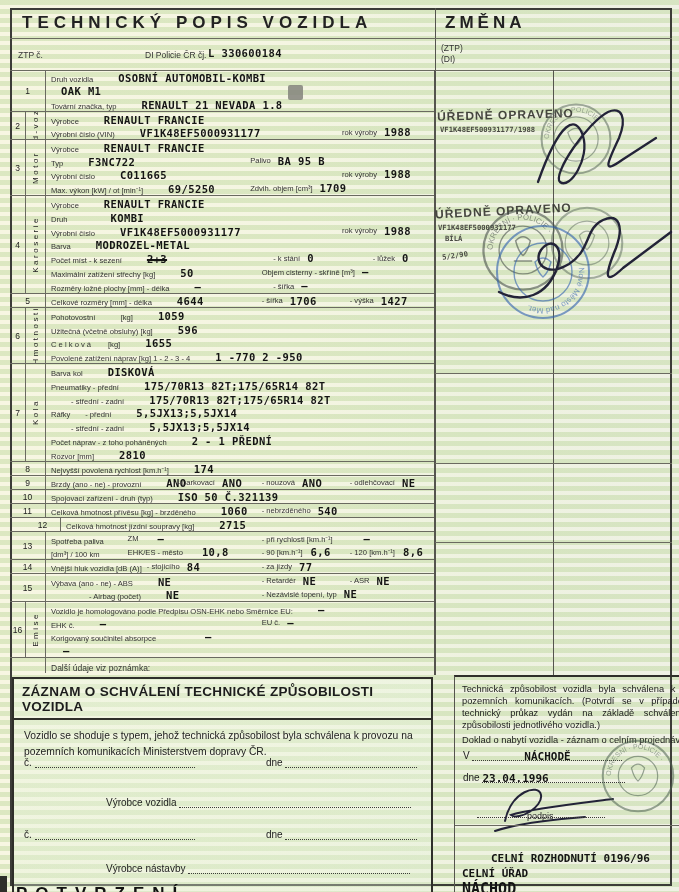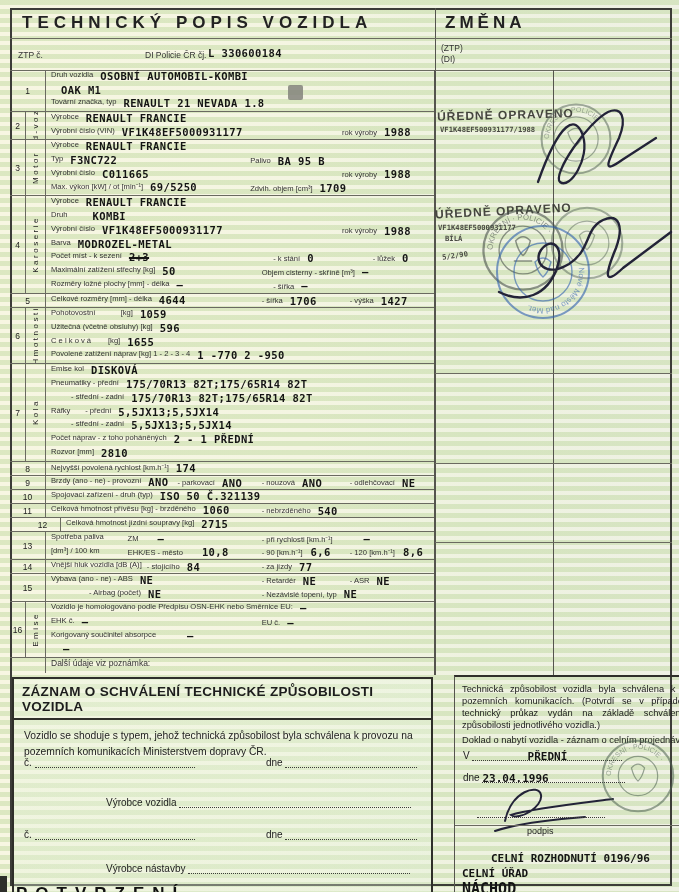--- a/index.html
+++ b/index.html
@@ -19,21 +19,21 @@
   .val{font-family:"DejaVu Sans Mono","Liberation Mono",monospace;font-weight:bold;font-size:10.5px;color:#141414;letter-spacing:.4px;}
 
   
   .ltable{position:absolute;left:10px;top:70px;width:425px;height:605px;box-sizing:border-box;border-right:1px solid #55554e;}
   .sec{display:flex;box-sizing:border-box;border-bottom:1px solid #6a6a60;}
   .ncell{width:16px;box-sizing:border-box;border-right:1px solid #6a6a60;display:flex;align-items:center;justify-content:center;font-size:8.5px;color:#222;}
   .ncell.wide{width:36px;}
   .vcell{width:20px;box-sizing:border-box;border-right:1px solid #6a6a60;display:flex;align-items:center;justify-content:center;overflow:hidden;}
   .vtext{writing-mode:vertical-rl;transform:rotate(180deg);font-size:8px;letter-spacing:2.5px;color:#222;white-space:nowrap;}
   .cnt{flex:1;display:flex;flex-direction:column;padding:0 0 0 5px;min-width:0;}
-  .ln{position:relative;display:flex;align-items:flex-start;flex:1;white-space:nowrap;}
+  .ln{position:relative;display:flex;align-items:flex-end;flex:1;white-space:nowrap;gap:18px;}
   .lab{font-size:7.6px;color:#333;margin-right:7px;white-space:pre;}
   .grp{position:absolute;top:0;height:100%;display:flex;align-items:center;white-space:nowrap;}
   .l20{left:20%}.l25{left:25%}.l33{left:33%}.l52{left:52%}.l55{left:55%}.l58{left:58%}.l76{left:76%}.l78{left:78%}.l84{left:84%}
   .ind1{margin-left:20px}.ind38{margin-left:38px}
   .m10{margin-left:10px}.m18{margin-left:18px}.m12{margin-left:12px}
   .gap{margin-left:24px}.tv{margin-left:1px}
   .st{text-decoration:line-through;text-decoration-thickness:2px;}
 
   
   .rarea{position:absolute;left:435px;top:70px;width:237px;height:605px;}
@@ -251,21 +251,21 @@
     </div>
   </div>
 
   <div class="sec" style="height:98px;">
     <div class="ncell">7</div>
     <div class="vcell">
         <span class="vtext">Kola</span>
       </div>
     <div class="cnt">
       <div class="ln">
-          <span class="lab">Emise kol</span>
+          <span class="lab">Barva kol</span>
           <span class="val">DISKOVÁ</span>
         </div>
       <div class="ln">
           <span class="lab">Pneumatiky - přední</span>
           <span class="val">175/70R13 82T;175/65R14 82T</span>
         </div>
       <div class="ln">
           <span class="lab ind1">- střední - zadní</span>
           <span class="val">175/70R13 82T;175/65R14 82T</span>
         </div>
@@ -549,31 +549,31 @@
     <span>Výrobce nástavby</span>
     <span class="dots" style="width:222px;"></span>
   </div>
 </div>
 <div class="cutoff">POTVRZENÍ</div>
 
 <div class="br-box">
   <div class="br-para">Technická způsobilost vozidla byla schválena k provozu na pozemních komunikacích. (Potvrdí se v případech, kdy je technický průkaz vydán na základě schválení technické způsobilosti jednotlivého vozidla.)</div>
   <div class="formrow" style="left:8px;top:73px;">
     <span>V</span>
-    <span class="dots" style="width:150px;text-align:center;"><span class="mono-b" style="font-size:11px;">PŘEDNÍ</span></span>
+    <span class="dots" style="width:150px;text-align:center;"><span class="mono-b" style="font-size:11px;">NÁCHODĚ</span></span>
   </div>
   <div class="formrow" style="left:8px;top:95px;">
     <span>dne</span>
     <span class="dots" style="width:143px;text-align:left;"><span class="mono-b" style="font-size:11px;">23.04.1996</span></span>
   </div>
   <svg class="sig" style="position:absolute;left:34px;top:102px;" width="132" height="56" viewBox="0 0 132 56">
     <path d="M16,42 C22,12 50,4 52,16 C54,28 30,42 22,36 C40,30 92,24 124,20 M6,52 C30,44 70,40 96,38" fill="none" stroke="#232338" stroke-width="2" stroke-linecap="round"></path>
   </svg>
   <div class="dots" style="position:absolute;left:22px;top:130px;width:128px;"></div>
-  <div class="formrow" style="left:72px;top:149px;font-size:9px;">podpis</div>
+  <div class="formrow" style="left:72px;top:134px;font-size:9px;">podpis</div>
   <svg class="seal" style="position:absolute;left:142px;top:58px;opacity:.55;" width="82" height="82" viewBox="0 0 100 100">
     <defs>
         <path id="cpD" d="M50,50 m-33,0 a33,33 0 1,1 66,0 a33,33 0 1,1 -66,0"></path>
       </defs>
     <circle cx="50" cy="50" r="43" fill="none" stroke="#4d6150" stroke-width="2.5"></circle>
     <circle cx="50" cy="50" r="24" fill="none" stroke="#4d6150" stroke-width="1.5"></circle>
     <path d="M42,40 q8,-9 16,0 q-3,12 -8,16 q-5,-4 -8,-16z" fill="none" stroke="#4d6150" stroke-width="1.5"></path>
     <text font-size="8.5" fill="#4d6150" font-family="Liberation Sans,sans-serif"><textPath href="#cpD">OKRESNÍ · POLICIE ·</textPath></text>
   </svg>
   <div class="hline" style="left:0;top:148px;width:237px;"></div>

